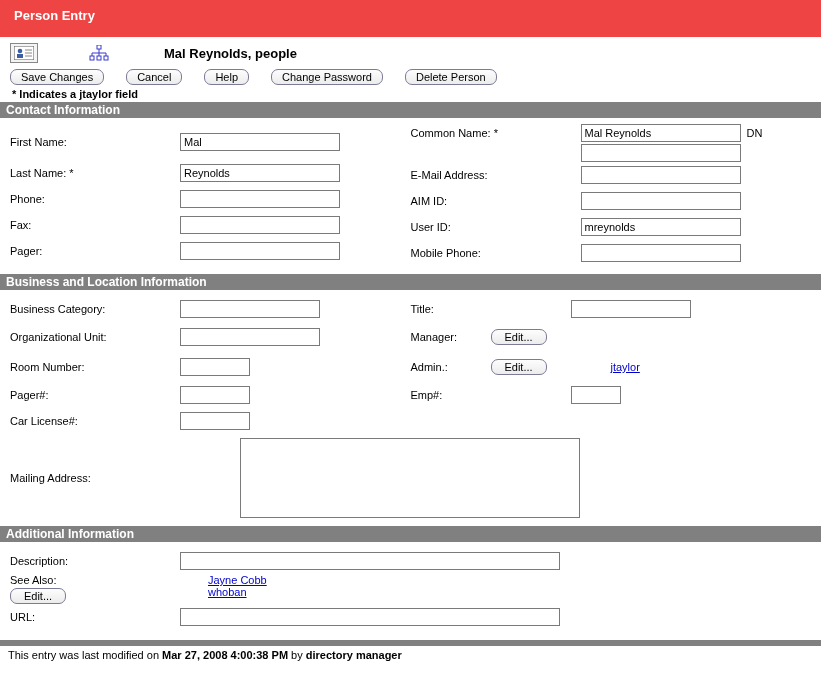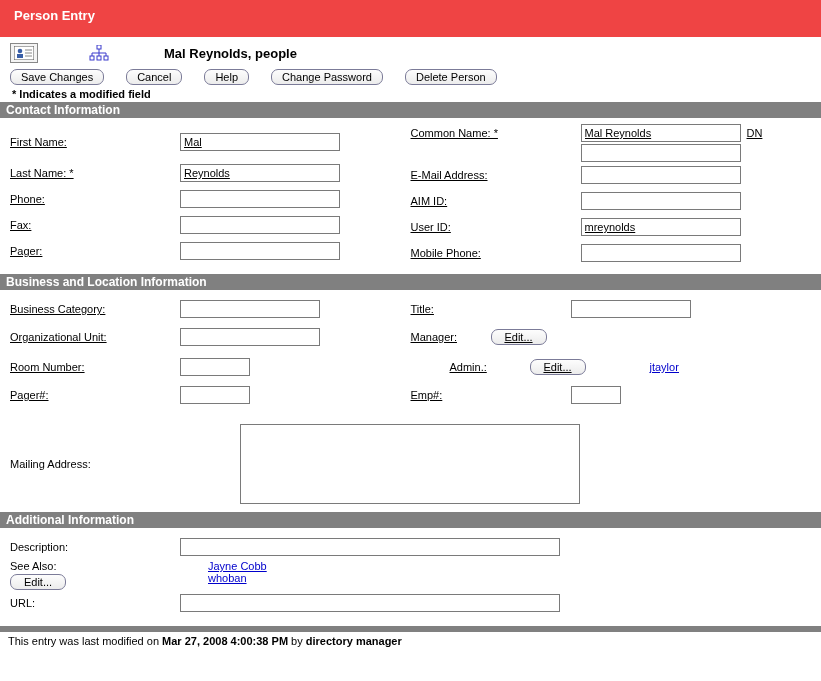--- a/index.html
+++ b/index.html
@@ -68,21 +68,20 @@
     font-size: 12px;
     padding: 1px 6px;
   }
   .section-body {
     padding: 6px 10px 8px 10px;
   }
   .two-col {
     display: grid;
     grid-template-columns: 1fr 1fr;
     column-gap: 0;
-    text-decoration: underline;
   }
   .field-row {
     display: grid;
     grid-template-columns: 170px 1fr;
     align-items: center;
     min-height: 26px;
   }
   .field-row.top { align-items: flex-start; }
   .field-label { white-space: nowrap; }
   input.text {
@@ -174,21 +173,21 @@
   </div>
 
   <div class="toolbar">
     <button class="std">Save Changes</button>
     <button class="std">Cancel</button>
     <button class="std">Help</button>
     <button class="std">Change Password</button>
     <button class="std">Delete Person</button>
   </div>
 
-  <div class="required-note">* Indicates a modified field</div>
+  <div class="required-note">* Indicates a jtaylor field</div>
 
   <div class="section-header">Contact Information</div>
   <div class="section-body">
     <div class="two-col">
 
       <div>
         <div class="field-row" style="min-height:36px;">
           <span class="field-label">First Name:</span>
           <input class="text" value="Mal" style="">
         </div>
@@ -255,47 +254,51 @@
           <input class="text" style="width: 140px;" value="">
         </div>
         <div class="field-row" style="min-height:30px;">
           <span class="field-label">Room Number:</span>
           <input class="text sm" value="" style="">
         </div>
         <div class="field-row">
           <span class="field-label">Pager#:</span>
           <input class="text sm" value="" style="">
         </div>
+        <div class="field-row">
+          <span class="field-label">Car License#:</span>
+          <input class="text sm" value="" style="">
+        </div>
       </div>
 
       <div>
         <div class="right-col-inner">
           <span class="field-label">Title:</span>
           <span></span>
           <input class="text" style="width: 120px;" value="">
         </div>
         <div class="right-col-inner" style="min-height:30px;">
           <span class="field-label">Manager:</span>
           <button class="std" style="width:56px;">Edit...</button>
           <span></span>
         </div>
-        <div class="right-col-inner" style="min-height:30px;margin-left:39px;">
+        <div class="right-col-inner" style="min-height:30px;">
           <span class="field-label">Admin.:</span>
           <button class="std" style="width:56px;">Edit...</button>
           <span class="link" style="margin-left:40px;">jtaylor</span>
         </div>
         <div class="right-col-inner">
           <span class="field-label">Emp#:</span>
           <span></span>
           <input class="text sm" style="width: 50px;" value="">
         </div>
       </div>
     </div>
 
-    <div class="field-row top" style="grid-template-columns:230px 1fr;margin-top:16px;">
+    <div class="field-row top" style="grid-template-columns:230px 1fr;margin-top:4px;">
       <span class="field-label" style="padding-top:34px;">Mailing Address:</span>
       <textarea class="text" rows="5" style="width: 340px; height: 80px;"></textarea>
     </div>
   </div>
 
   <div class="section-header">Additional Information</div>
   <div class="section-body" style="padding-bottom:10px;">
     <div class="field-row">
       <span class="field-label">Description:</span>
       <input class="text wide" value="" style="">

